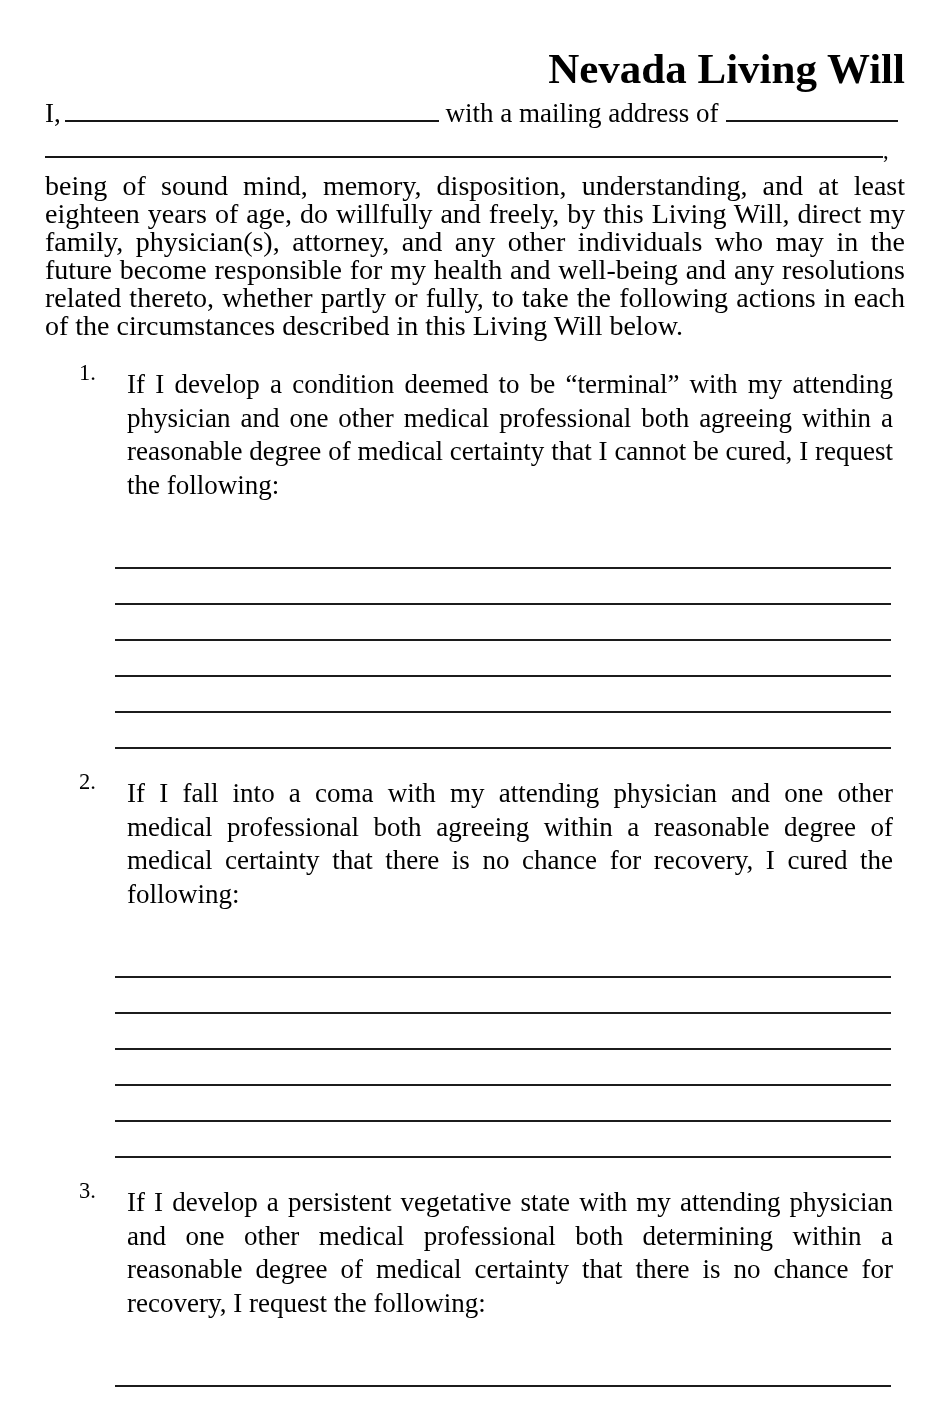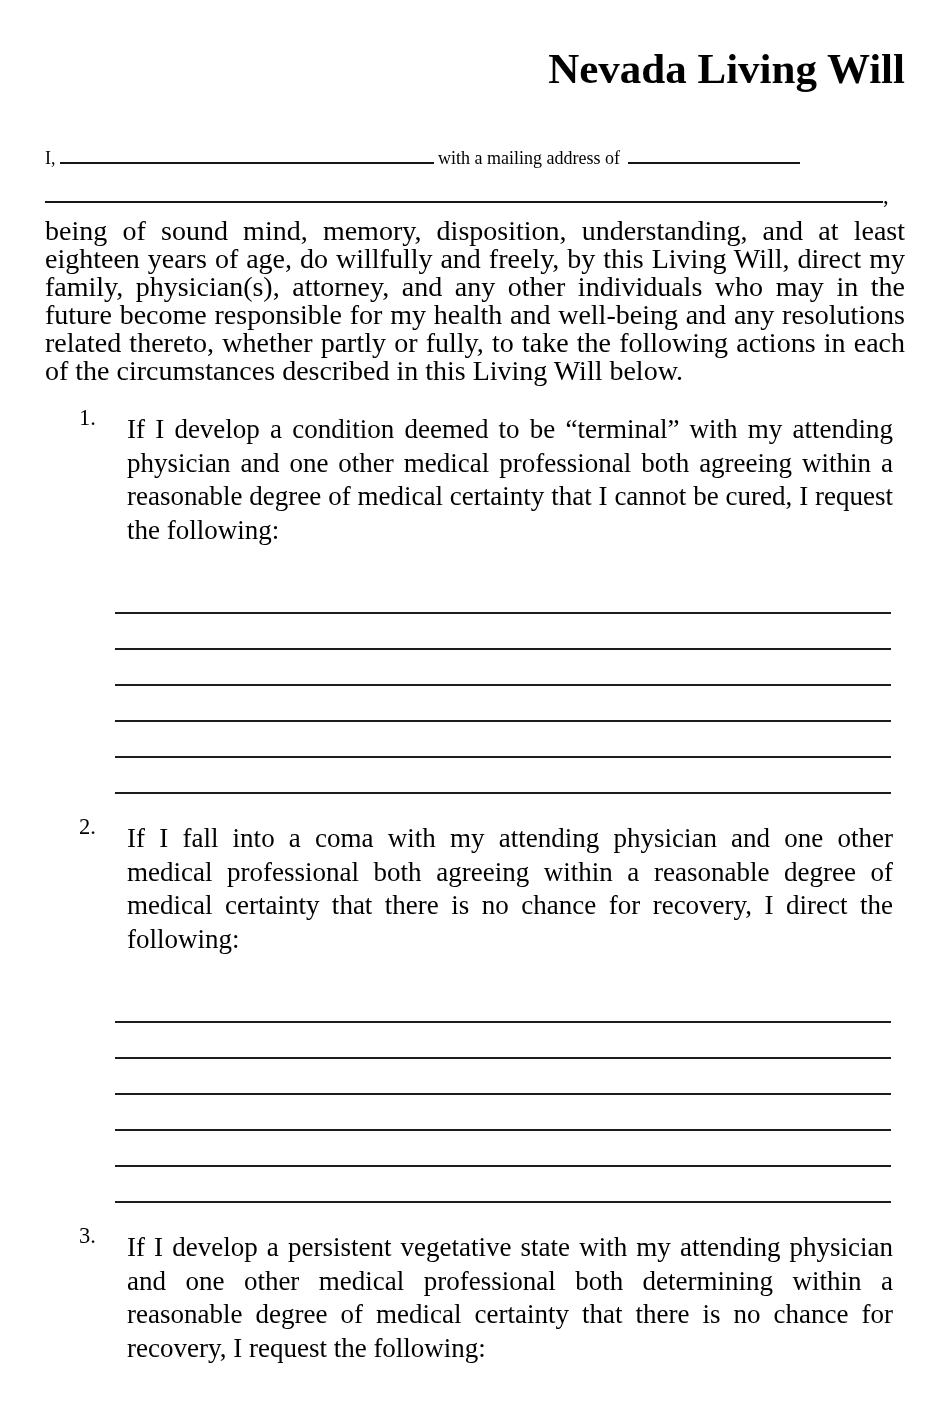--- a/index.html
+++ b/index.html
@@ -22,22 +22,21 @@
     background: #ffffff;
   }
   .title {
     margin: 44px 0 0 0;
     text-align: right;
     font-size: 43px;
     line-height: 1.15;
     font-weight: bold;
   }
   .intro-line1 {
-    margin-top: 46px;
-    font-size: 18px;
+    font-size: 27px;
     line-height: 38px;
     white-space: nowrap;
   }
   .intro-line2 {
     font-size: 22.5px;
     line-height: 38px;
     white-space: nowrap;
   }
   .blank {
     display: inline-block;
@@ -116,21 +115,21 @@
           <div class="response-line"></div>
           <div class="response-line"></div>
           <div class="response-line"></div>
           <div class="response-line"></div>
         </div>
   </li>
 
   <li class="item">
     <div class="item-row">
       <span class="item-num">2.</span>
-      <p class="item-text">If I fall into a coma with my attending physician and one other medical professional both agreeing within a reasonable degree of medical certainty that there is no chance for recovery, I direct the following:</p>
+      <p class="item-text">If I fall into a coma with my attending physician and one other medical professional both agreeing within a reasonable degree of medical certainty that there is no chance for recovery, I cured the following:</p>
     </div>
     <div class="blanks">
           <div class="response-line"></div>
           <div class="response-line"></div>
           <div class="response-line"></div>
           <div class="response-line"></div>
           <div class="response-line"></div>
           <div class="response-line"></div>
         </div>
   </li>

